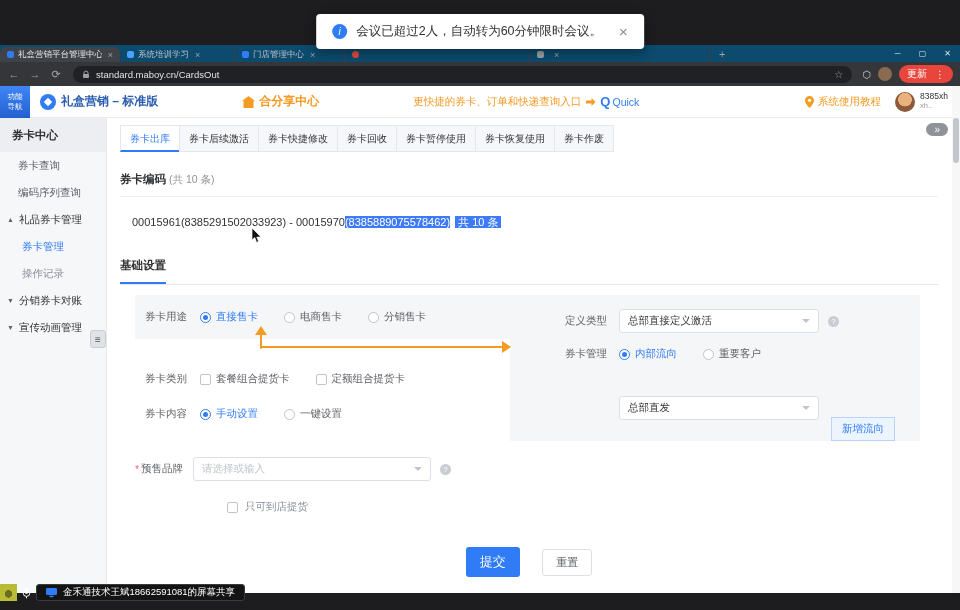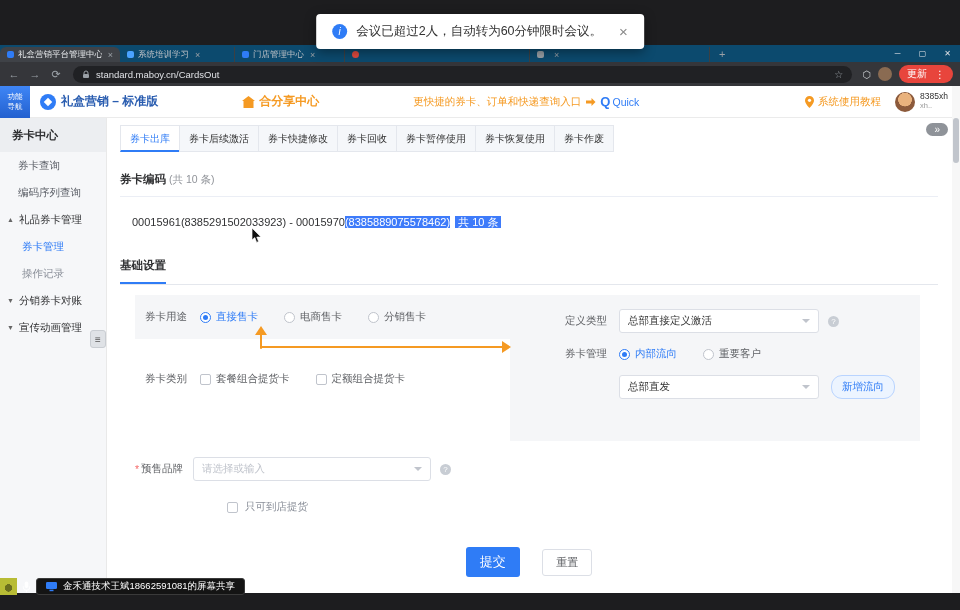--- a/index.html
+++ b/index.html
@@ -118,40 +118,40 @@
   .select { height:24px; background:#fff; border:1px solid #dcdfe6; border-radius:3px; display:flex;
     align-items:center; justify-content:space-between; padding:0 8px; font-size:10.5px; color:#333; cursor:pointer; }
   .w200 { width:200px; }
   .w238 { width:238px; }
   .caret { width:0; height:0; border-left:4px solid transparent; border-right:4px solid transparent;
     border-top:4px solid #c0c4cc; margin-left:8px; flex:none; }
   .ph { color:#c0c4cc; }
   .info { width:11px; height:11px; border-radius:50%; background:#c8cdd4; color:#fff; font-size:8px;
     display:inline-flex; align-items:center; justify-content:center; margin-left:9px; flex:none; }
   .addflow { margin-left:12px; height:24px; padding:0 10px; background:#ecf4ff; border:1px solid #b9d4ff;
-    color:#2f7cf6; font-size:10.5px; border-radius:11px; display:flex; align-items:center; cursor:pointer; }
+    color:#2f7cf6; font-size:10.5px; border-radius:0; display:flex; align-items:center; cursor:pointer;margin-top:42px; }
 
   .brandrow { display:flex; align-items:center; margin:16px 0 0 15px; font-size:10.5px; color:#606266; }
   .req { color:#f56c6c; margin-right:2px; }
   .blabel { width:52px; flex:none; }
   .storeonly { display:flex; align-items:center; gap:7px; margin:19px 0 0 107px; font-size:10.5px; color:#8a8f99; }
 
   .actions { margin-top:33px; text-align:center; }
   .btn-primary { background:#2f7cf6; color:#fff; border:none; border-radius:3px; font-size:13px; padding:6px 14px; cursor:pointer; }
   .btn-plain { background:#fff; color:#606266; border:1px solid #dcdfe6; border-radius:3px; font-size:11px;
     padding:5px 13px; margin-left:18px; cursor:pointer; }
 
   .pagescroll { position:absolute; right:0; top:41px; bottom:0; width:8px; background:#f7f7f7; z-index:8; }
   .thumb { position:absolute; top:32px; left:1px; width:6px; height:45px; background:#c1c5cc; border-radius:3px; }
 
   
   .overlay { position:absolute; inset:0; z-index:40; pointer-events:none; }
 
   
-  .sharebar { position:absolute; left:0; bottom:15px; height:17px; display:flex; align-items:center; gap:5px; z-index:50; }
+  .sharebar { position:absolute; left:0; bottom:9px; height:17px; display:flex; align-items:center; gap:5px; z-index:50; }
   .sb-avatar { width:17px; height:17px; flex:none;
     background:radial-gradient(circle at 50% 58%, #6b6e1e 28%, #b8bc35 30%); }
   .sharepill { height:17px; background:#141414; border:1px solid #3a3a3a; border-radius:3px;
     display:flex; align-items:center; gap:6px; padding:0 9px; color:#fff; font-size:9.5px; white-space:nowrap; }
 </style>
 </head>
 <body>
 
 <div class="toast">
   <span class="toast-ico">i</span>
@@ -337,20 +337,31 @@
             <label class="opt">
               <span class="checkbox"></span>
               <span class="t">套餐组合提货卡</span>
             </label>
             <label class="opt">
               <span class="checkbox"></span>
               <span class="t">定额组合提货卡</span>
             </label>
           </div>
 
+          <div class="frow row3">
+            <span class="flabel">券卡内容</span>
+            <label class="opt sel">
+              <span class="radio on"></span>
+              <span class="t">手动设置</span>
+            </label>
+            <label class="opt">
+              <span class="radio"></span>
+              <span class="t">一键设置</span>
+            </label>
+          </div>
         </div>
 
         <div class="rightpanel">
           <div class="rrow">
             <span class="rlabel">定义类型</span>
             <div class="select w200">
               <span>总部直接定义激活</span>
               <span class="caret"></span>
             </div>
             <span class="info">?</span>

